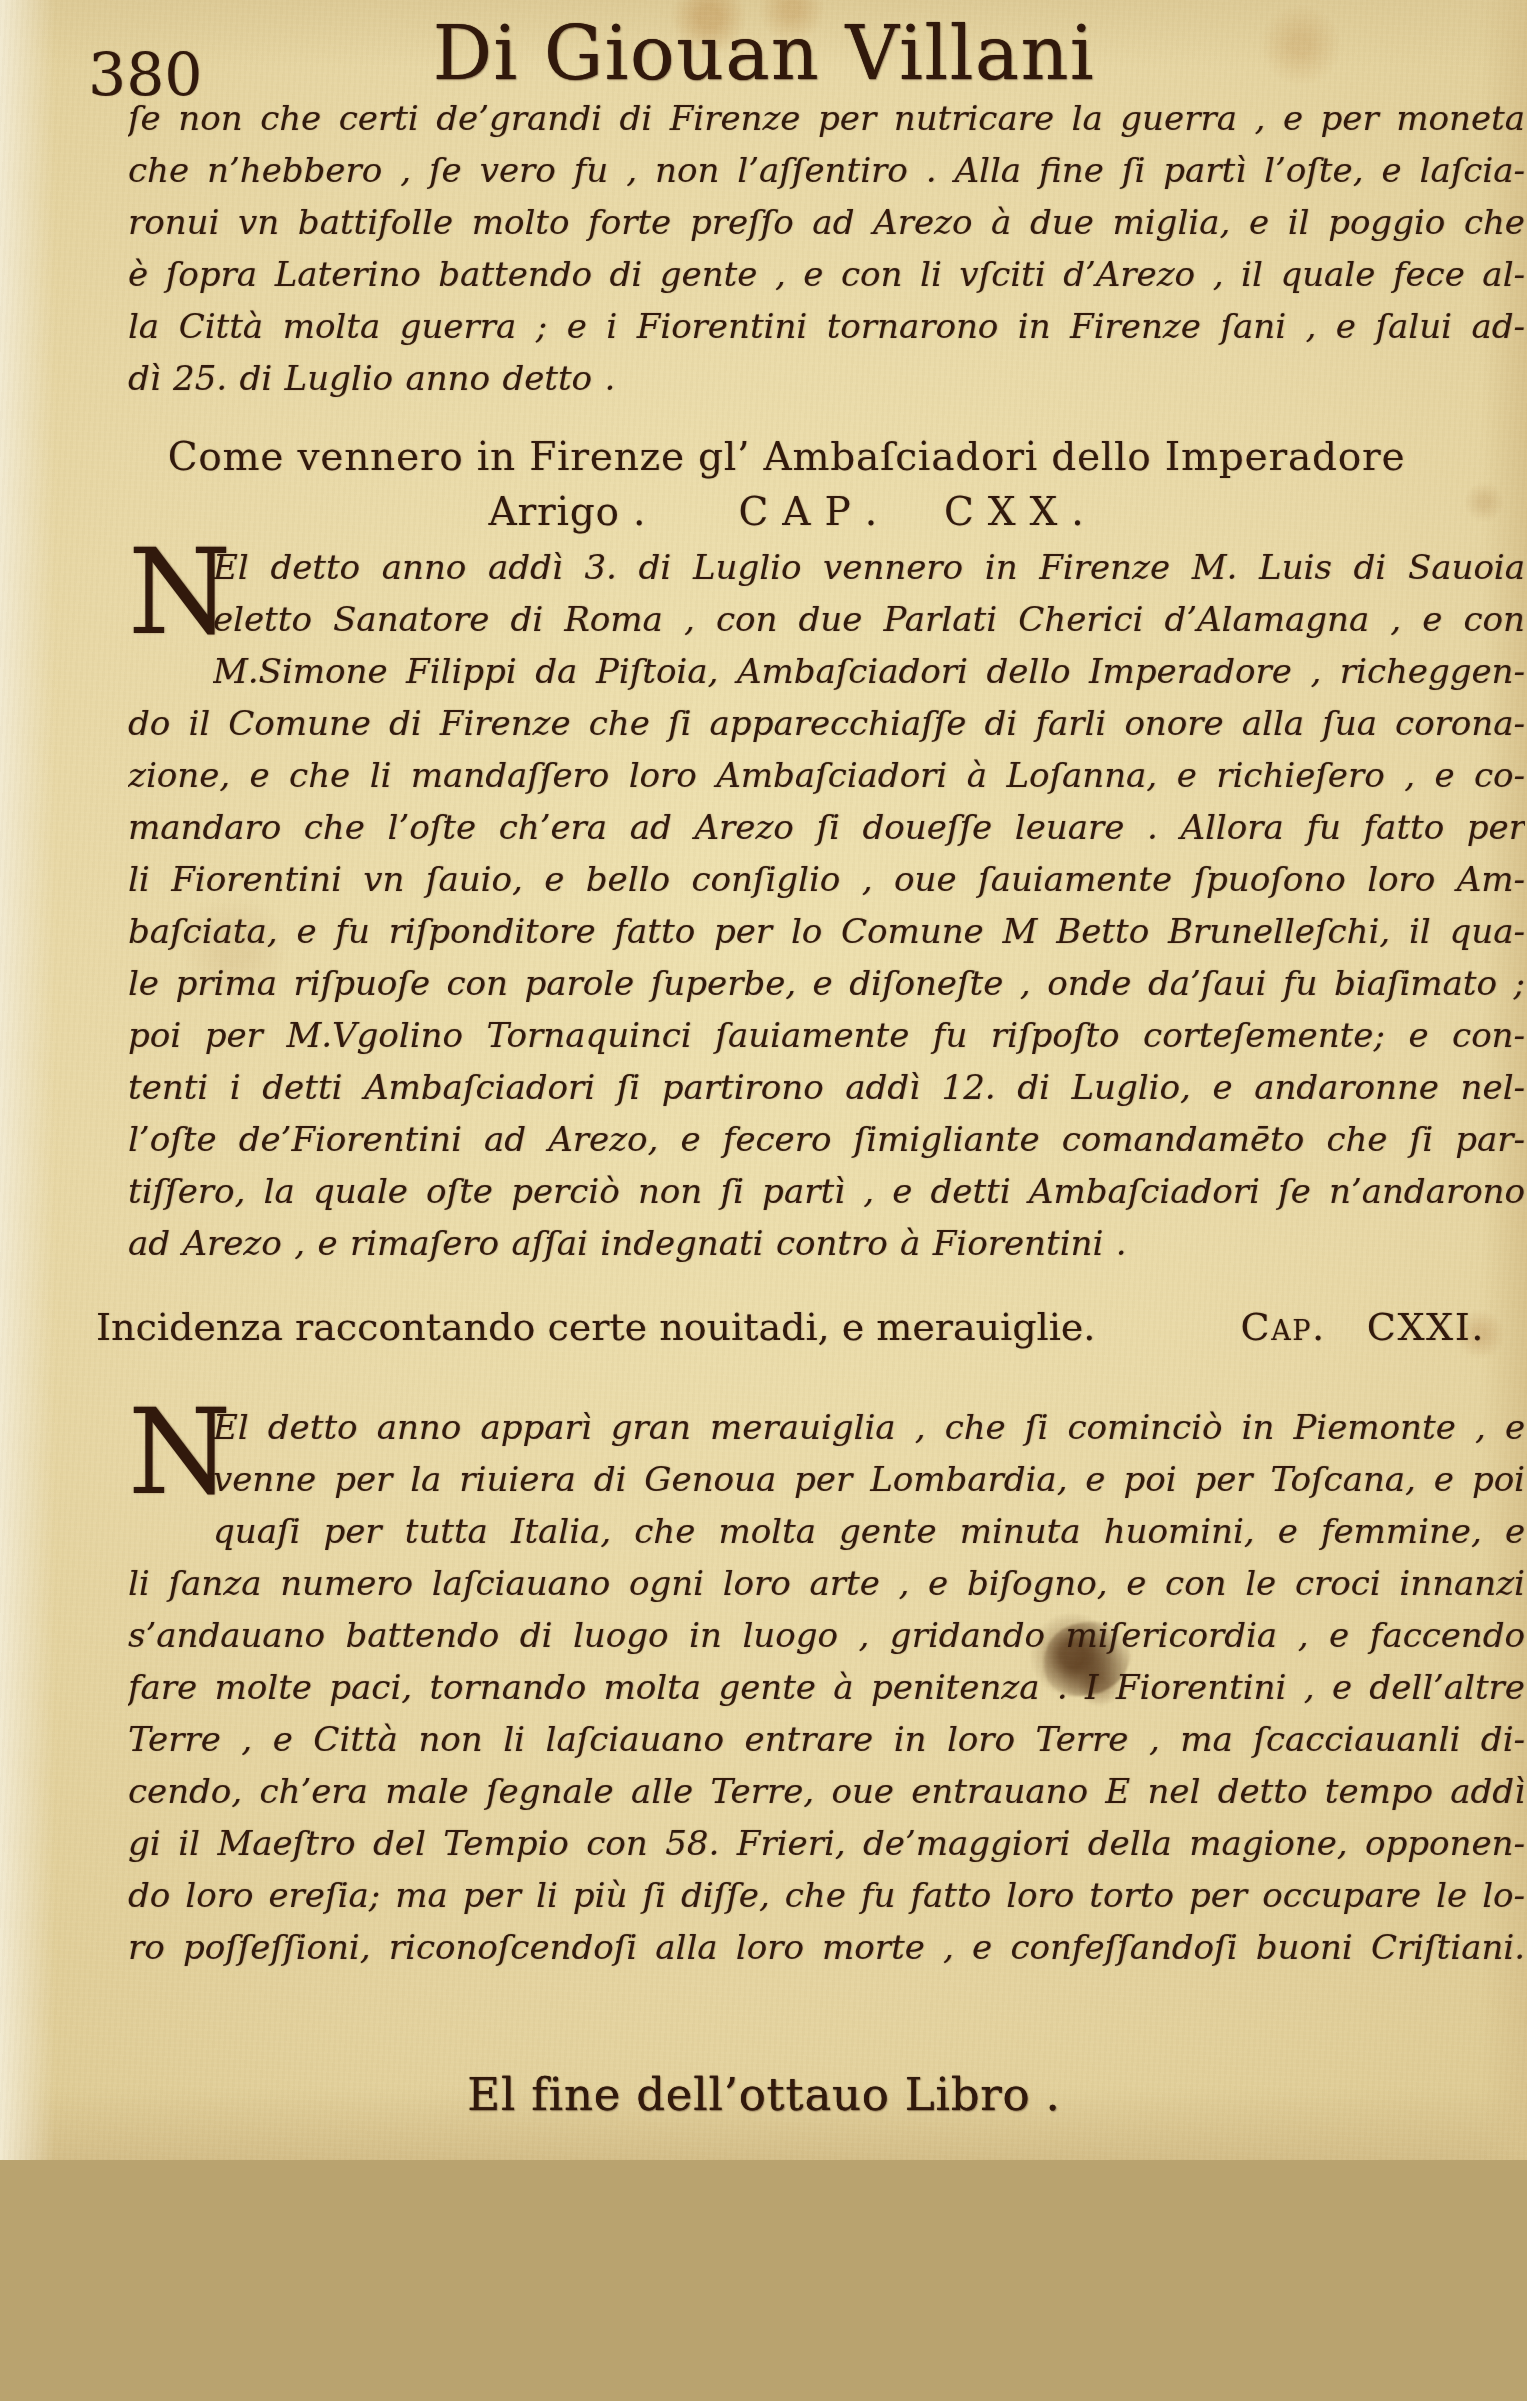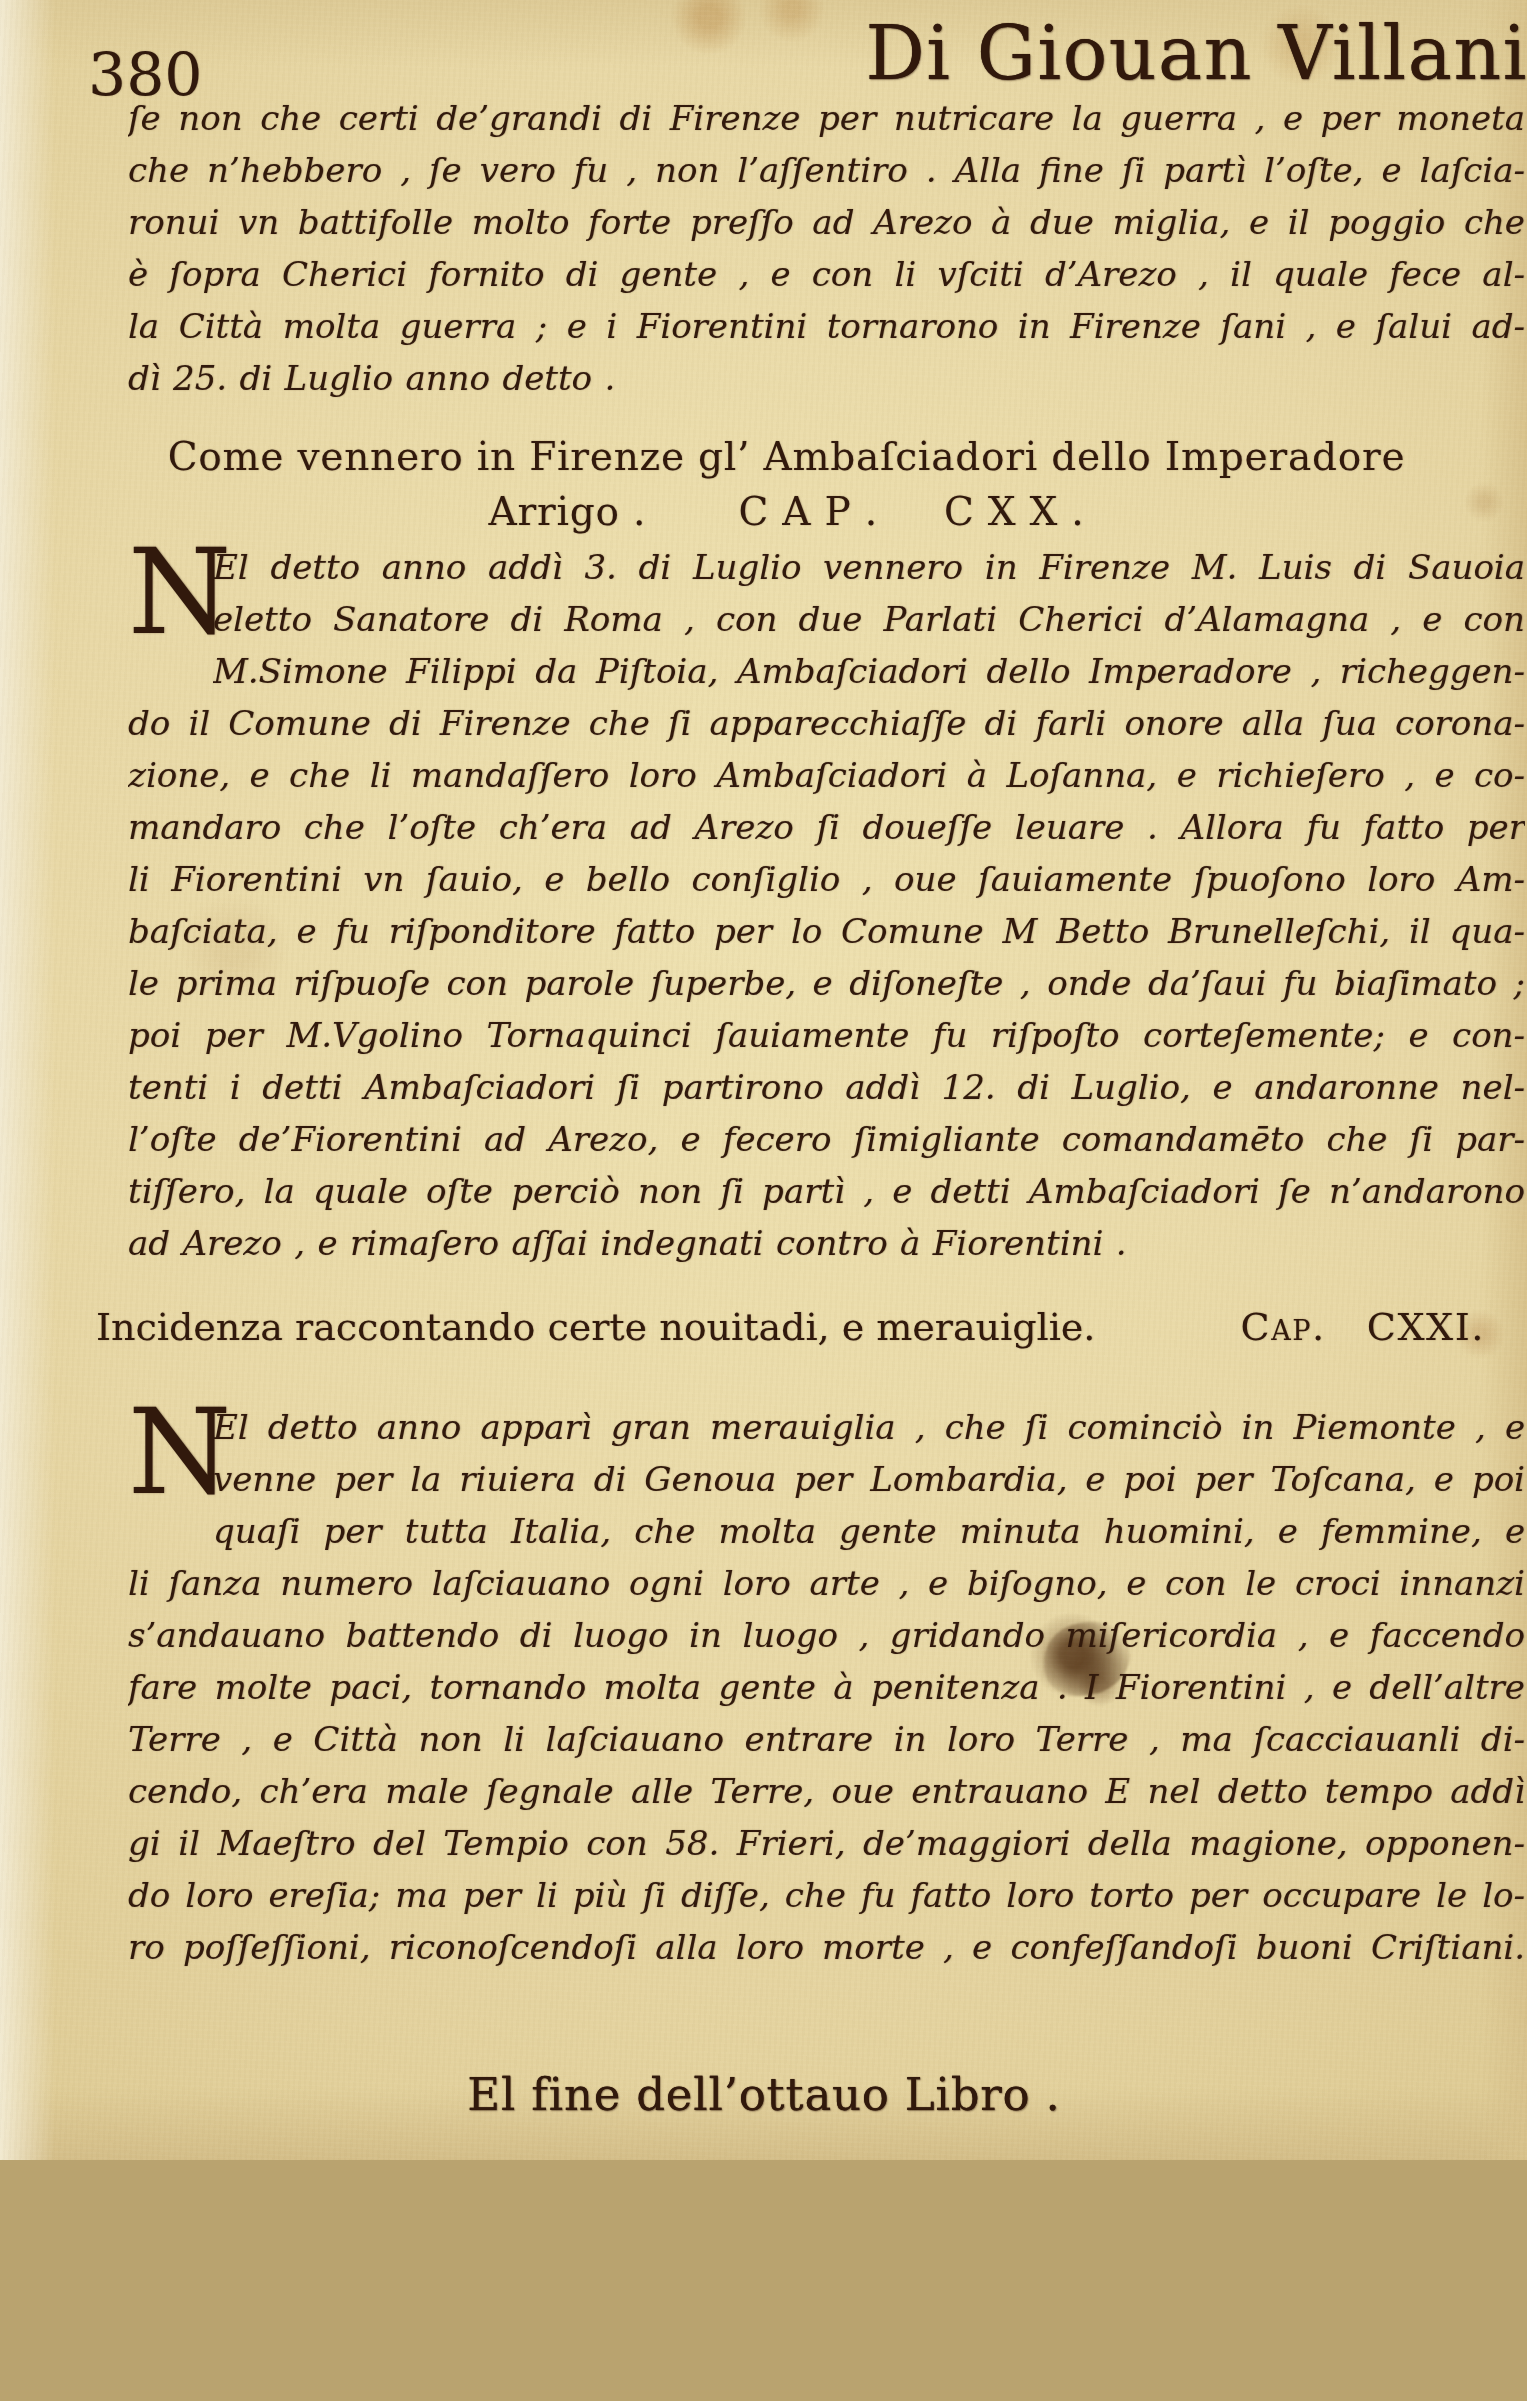--- a/index.html
+++ b/index.html
@@ -33,21 +33,21 @@
       repeating-linear-gradient(2deg, rgba(255,250,230,0.035) 0 1.6px, rgba(0,0,0,0) 1.6px 4.7px);
   }
   .ink{ text-shadow:0.4px 0.4px 1.3px rgba(48,24,10,0.42); }
 
   .pagenum{
     position:absolute;left:88px;top:45px;
     font-size:60px;line-height:1;font-style:normal;
   }
   .runtitle{
     position:absolute;left:0;top:15.7px;width:100%;
-    text-align:right;font-size:74px;line-height:1;
+    text-align:center;font-size:74px;line-height:1;
     letter-spacing:1.6px;
     text-shadow:0 0 0.8px #31190c, 0.8px 0.8px 1.6px rgba(48,24,10,0.45);
   }
 
   .textblock{position:absolute;left:88px;width:1397px;margin-left:40px;}
   .line{
     font-style:italic;font-size:34px;line-height:52px;height:52px;
     text-align:justify;text-align-last:justify;
     white-space:normal;overflow:hidden;word-spacing:1.6px;
   }
@@ -101,21 +101,21 @@
 
   <div class="blot"></div>
 
   <div class="pagenum">380</div>
   <div class="runtitle">Di Giouan Villani</div>
 
   <section class="textblock" style="top:92px;">
     <div class="line">ſe non che certi de’grandi di Firenze per nutricare la guerra , e per moneta</div>
     <div class="line">che n’hebbero , ſe vero fu , non l’aſſentiro . Alla fine ſi partì l’oſte, e laſcia-</div>
     <div class="line">ronui vn battifolle molto forte preſſo ad Arezo à due miglia, e il poggio che</div>
-    <div class="line">è ſopra Cherici fornito di gente , e con li vſciti d’Arezo , il quale fece al-</div>
+    <div class="line">è ſopra Laterino battendo di gente , e con li vſciti d’Arezo , il quale fece al-</div>
     <div class="line">la Città molta guerra ; e i Fiorentini tornarono in Firenze ſani , e ſalui ad-</div>
     <div class="line short">dì 25. di Luglio anno detto .</div>
   </section>
 
   <section class="chaphead" style="top:429px;">
     <div class="ch-line">Come vennero in Firenze gl’ Ambaſciadori dello Imperadore</div>
     <div class="ch-line pre">Arrigo .       C A P .     C X X .</div>
   </section>
 
   <section class="textblock" style="top:541px;">

